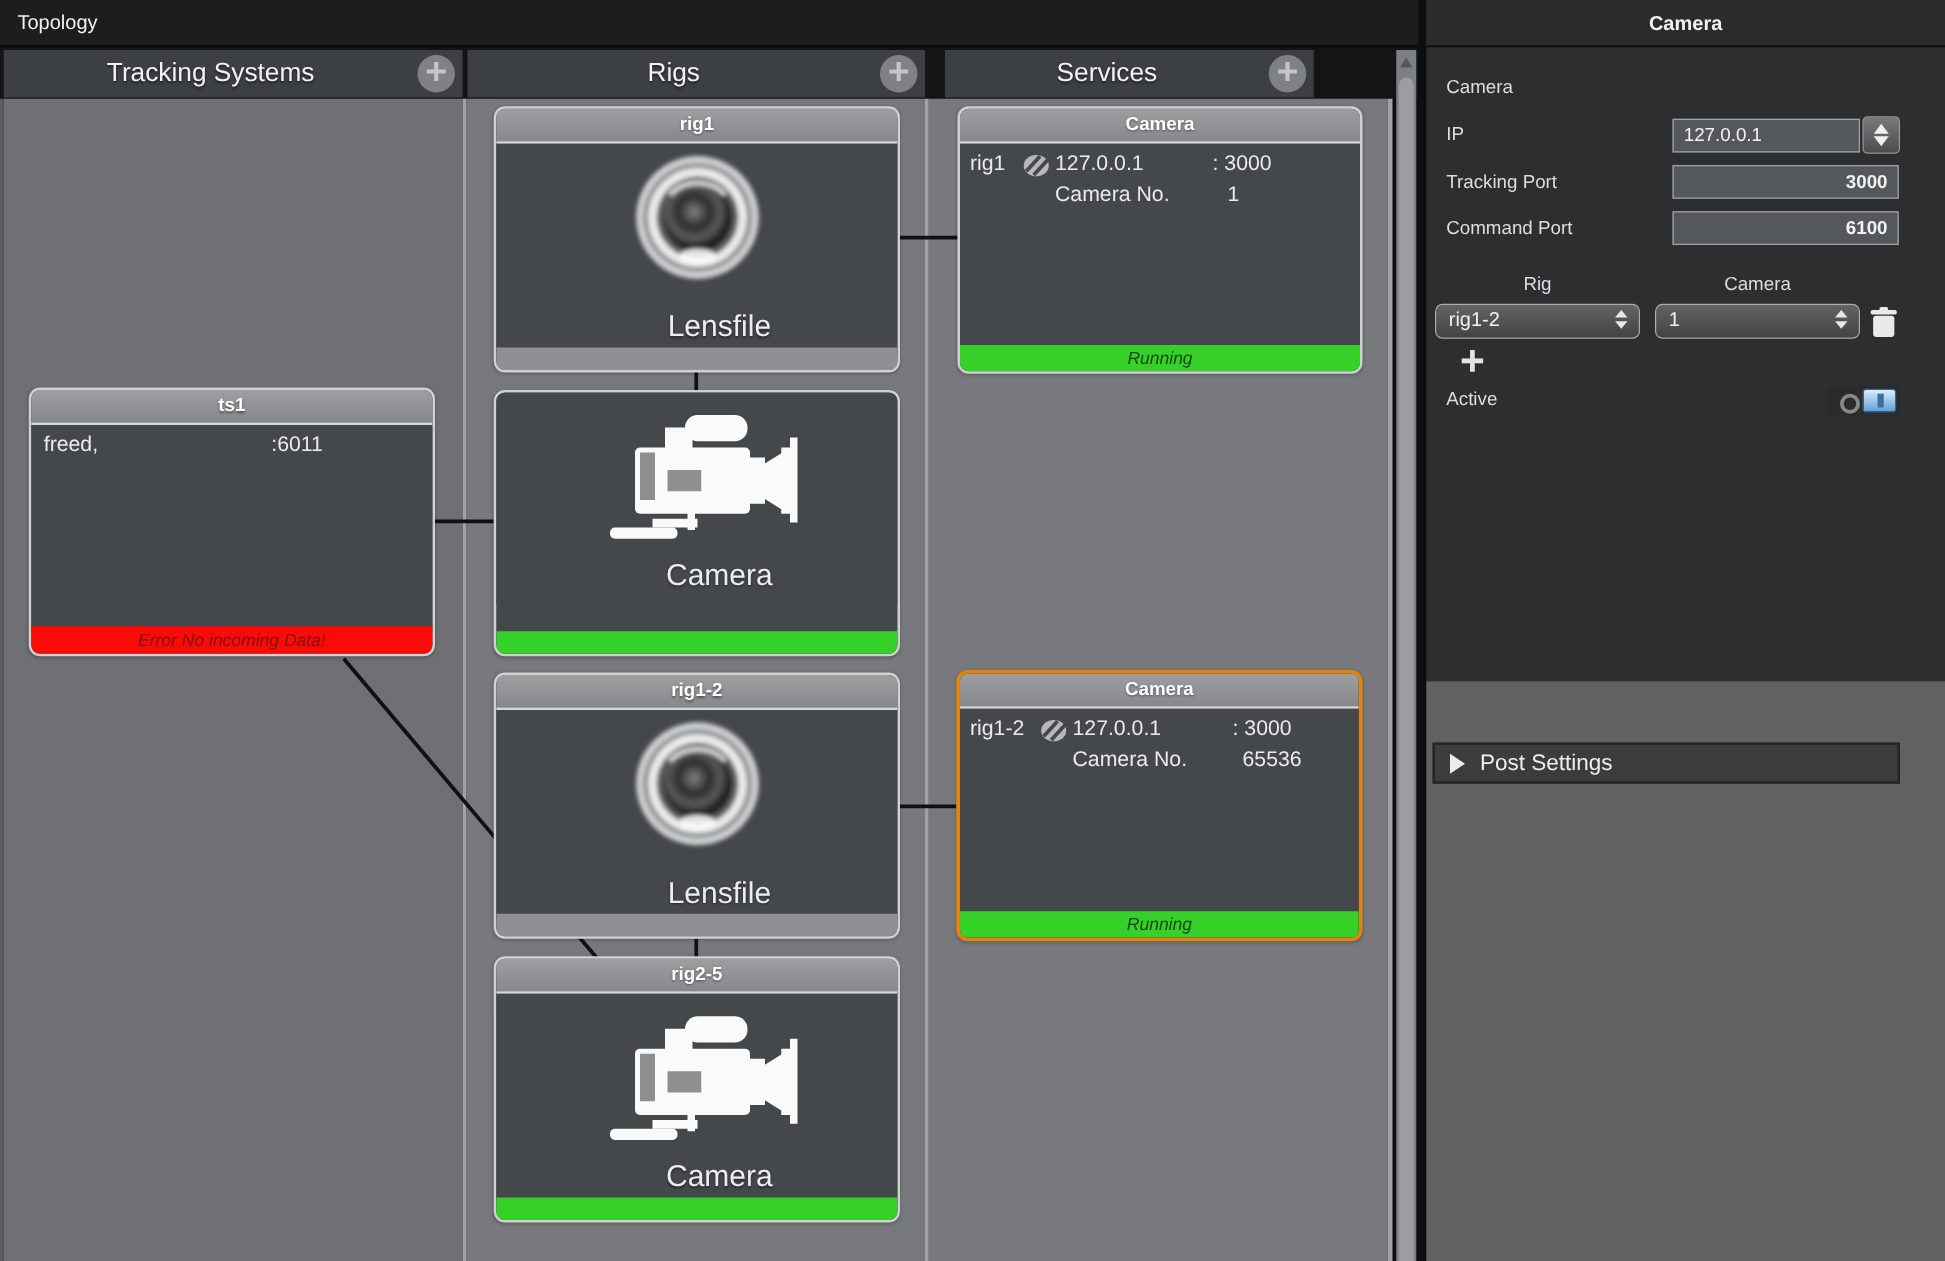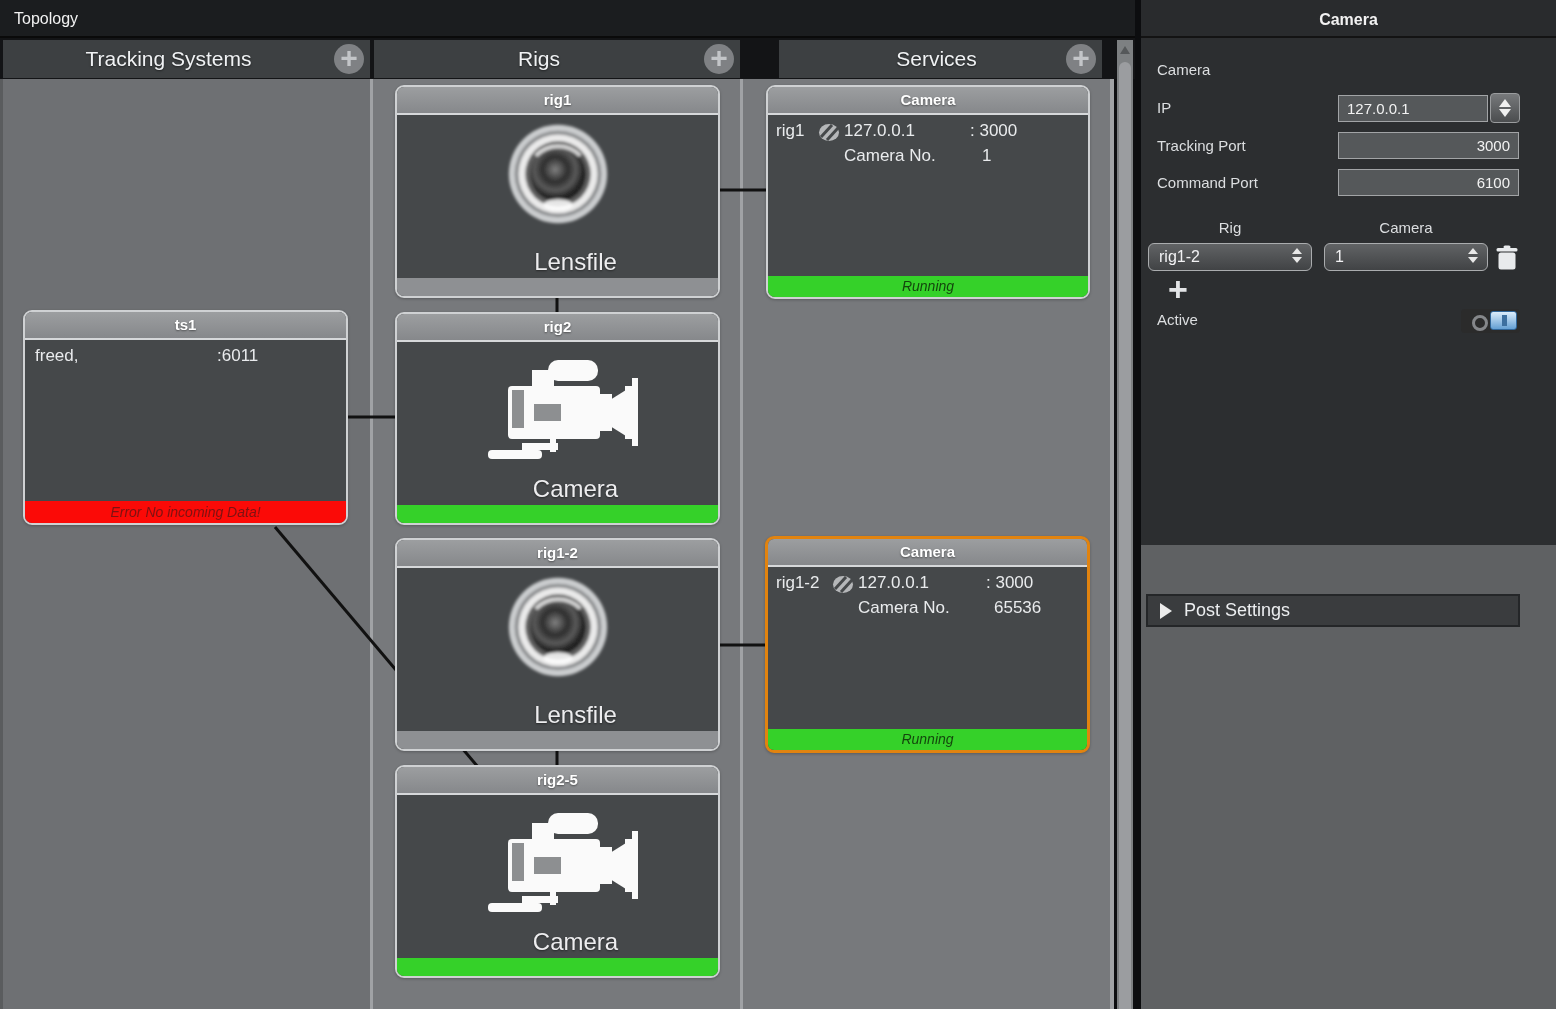--- a/index.html
+++ b/index.html
@@ -56,21 +56,21 @@
   .vscroll-thumb{position:absolute;left:2px;top:22px;width:12px;height:975px;
     background:#9b9da0;border-radius:6px;}
 
   
   .panel-dark{left:1141px;top:38px;width:415px;height:507px;background:#2c2e30;}
   .panel-light{left:1141px;top:545px;width:415px;height:464px;background:#5f6163;}
   .plabel{color:#dcdee0;font-size:15px;}
   .pinput{position:absolute;box-sizing:border-box;height:27px;background:#55585a;
     border:1px solid #a2a4a6;color:#f2f2f2;font-size:15px;
     font-family:"Liberation Sans",sans-serif;outline:none;padding:0 8px;}
-  .pinput.right{text-align:right;}
+  .pinput.right{text-align:right;font-weight:bold;}
   .spinner{left:1490px;top:93px;width:30px;height:30px;border:1px solid #9a9c9e;border-radius:4px;
     background:linear-gradient(#77797b,#4b4d4f);box-sizing:border-box;cursor:pointer;}
   .spinner .up{position:absolute;left:8px;top:5px;border-left:6px solid transparent;
     border-right:6px solid transparent;border-bottom:8px solid #f0f0f0;}
   .spinner .down{position:absolute;left:8px;bottom:5px;border-left:6px solid transparent;
     border-right:6px solid transparent;border-top:8px solid #f0f0f0;}
   .dropdown{position:absolute;height:28px;border:1px solid #aaacae;border-radius:6px;
     background:linear-gradient(#616365,#414345);color:#f2f2f4;font-size:16px;
     line-height:26px;padding-left:10px;box-sizing:border-box;cursor:pointer;}
   .dd-arrows{position:absolute;right:9px;top:4px;}
@@ -111,21 +111,21 @@
 
   <div class="abs hdr-strip"></div>
   <div class="abs colheader" style="left:3px;width:367px;">
     <span class="title">Tracking Systems</span>
     <span class="plusbtn">+</span>
   </div>
   <div class="abs colheader" style="left:374px;width:366px;">
     <span class="title">Rigs</span>
     <span class="plusbtn">+</span>
   </div>
-  <div class="abs colheader" style="left:779px;width:295px;padding-left:28px;">
+  <div class="abs colheader" style="left:756px;width:295px;">
     <span class="title">Services</span>
     <span class="plusbtn">+</span>
   </div>
 
   <svg id="wires" class="abs">
     <g stroke="#111111" stroke-width="3">
       <line x1="720" y1="190" x2="766" y2="190"></line>
       <line x1="348" y1="417" x2="395" y2="417"></line>
       <line x1="557" y1="296" x2="557" y2="313"></line>
       <line x1="275" y1="527" x2="478" y2="767"></line>
@@ -167,21 +167,20 @@
           <path d="M32 36 A 32 32 0 0 1 78 36" stroke="#ffffff" stroke-width="4" fill="none" opacity=".75"></path>
           <ellipse cx="55" cy="87" rx="15" ry="6" fill="#ffffff" opacity=".85"></ellipse>
         </g>
       </svg>
       <div class="riglabel">Lensfile</div>
     </div>
     <div class="node-footer foot-idle" style="height:18px;"></div>
   </div>
 
   <div class="abs node" style="left:395px;top:312px;width:325px;height:213px;">
-    <div class="node-header">rig2</div>
     <div class="node-body" style="height:169px;">
       <svg class="abs" style="left:85px;top:14px;" width="160" height="112" viewBox="0 0 160 112">
         <g fill="#fafafa">
           <rect x="50" y="14" width="22" height="17"></rect>
           <rect x="66" y="4" width="50" height="21" rx="10"></rect>
           <rect x="26" y="30" width="92" height="53" rx="4"></rect>
           <rect x="116" y="38" width="14" height="37"></rect>
           <polygon points="128,44 144,34 144,80 128,70"></polygon>
           <rect x="143" y="30" width="8" height="53"></rect>
           <rect x="150" y="22" width="6" height="68"></rect>

